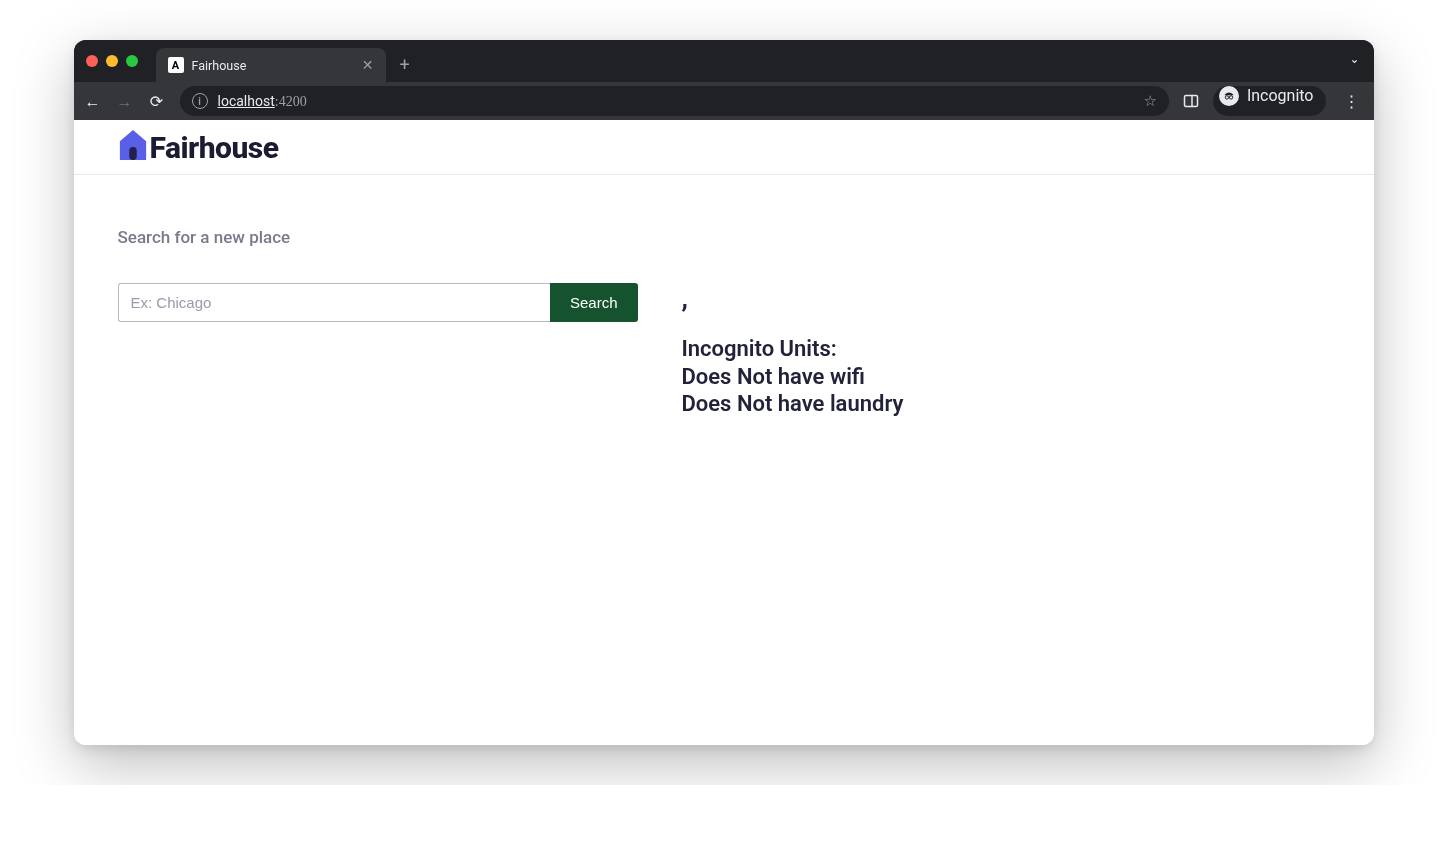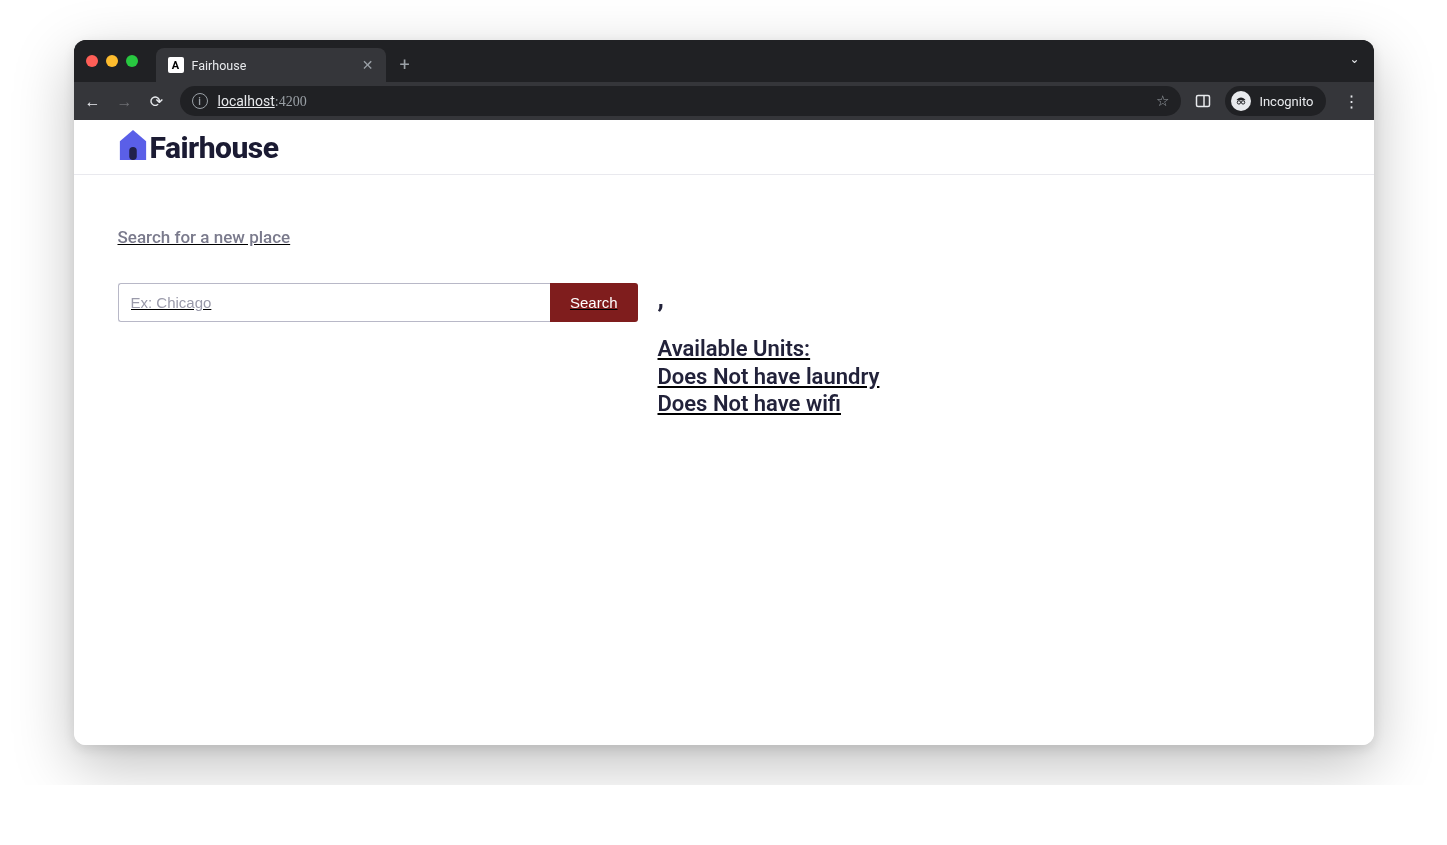--- a/index.html
+++ b/index.html
@@ -94,25 +94,25 @@
     }
     .urlbar .url-host { color: #e8eaed; text-decoration: underline; }
     .urlbar .url-port { color: #9aa0a6; font-family: Liberation Serif, serif; }
     .urlbar .star { margin-left: auto; color: #9aa0a6; font-size: 15px; cursor: pointer; }
     .ext-icon { width: 16px; height: 16px; color: #e8eaed; cursor: pointer; display:flex; align-items:center; justify-content:center; }
     .incognito-badge {
       background: #202124;
       border-radius: 16px;
       height: 30px;
       display: flex;
-      align-items: center;
+      align-items: flex-start;
       gap: 8px;
       padding: 0 12px 0 6px;
       color: #e8eaed;
-      font-size: 13px;
+      font-size: 16px;
     }
     .incog-icon {
       width: 20px; height: 20px; background: #e8eaed; border-radius: 50%;
       display: flex; align-items: center; justify-content: center;
       font-size: 12px; color: #202124;
     }
     .menu-dots { color: #e8eaed; font-size: 16px; cursor: pointer; padding: 0 4px; }
     
     .page { flex: 1; background: #fff; overflow: auto; }
     .app-header {
@@ -120,39 +120,38 @@
       align-items: center;
       padding: 8px 44px 8px 44px;
       border-bottom: 1px solid #e9e9ee;
     }
     .logo { display: flex; align-items: center; gap: 2px; }
     .logo svg { width: 30px; height: 34px; }
     .logo-text { font-size: 30px; font-weight: 800; color: #1b1b33; letter-spacing: -0.5px; }
     .content {
       padding: 52px 44px;
       display: flex;
-      gap: 20px;
-      text-decoration: underline;
+      gap: 44px;
     }
     .left-col { width: 520px; }
     .search-label { color: #7a7a8c; font-size: 17px; margin-bottom: 6px; font-weight: 500; }
     .search-row { display: flex; margin-top: 36px; }
     .search-input {
       flex: 1;
       border: 1px solid #b8b8c7;
       border-right: none;
       font-size: 15px;
       padding: 10px 12px;
       border-radius: 3px 0 0 3px;
       outline: none;
       color: #333;
     }
     .search-input::placeholder { color: #9a9aaa; }
     .search-btn {
-      background: #7f1d1d;
+      background: #14532d;
       color: #fff;
       border: none;
       font-size: 15px;
       padding: 4px 20px;
       border-radius: 0 3px 3px 0;
       cursor: pointer;
       font-weight: 500;
     }
     .right-col { padding-top: 56px; color: #22223a; }
     .comma { font-size: 26px; font-weight: 700; margin-bottom: 22px; }
@@ -226,19 +225,19 @@
       <div class="left-col">
         <div class="search-label">Search for a new place</div>
         <div class="search-row">
           <input class="search-input" type="text" placeholder="Ex: Chicago" style="">
           <button class="search-btn">Search</button>
         </div>
       </div>
 
       <div class="right-col">
         <div class="comma">,</div>
-        <div class="detail-line">Available Units:</div>
+        <div class="detail-line">Incognito Units:</div>
+        <div class="detail-line">Does Not have wifi</div>
         <div class="detail-line">Does Not have laundry</div>
-        <div class="detail-line">Does Not have wifi</div>
       </div>
     </div>
   </div>
 </div>
 
 </body></html>

